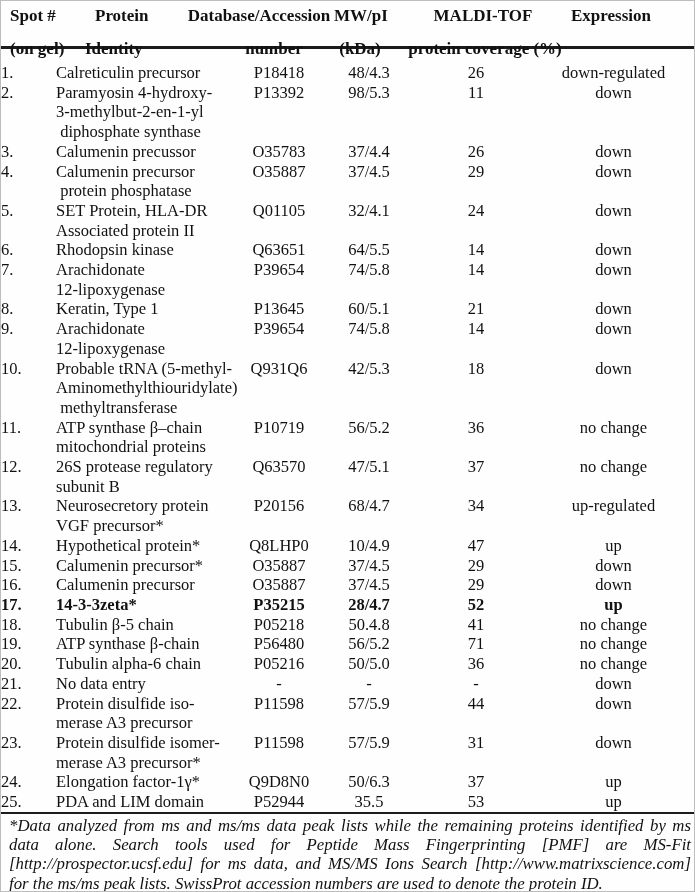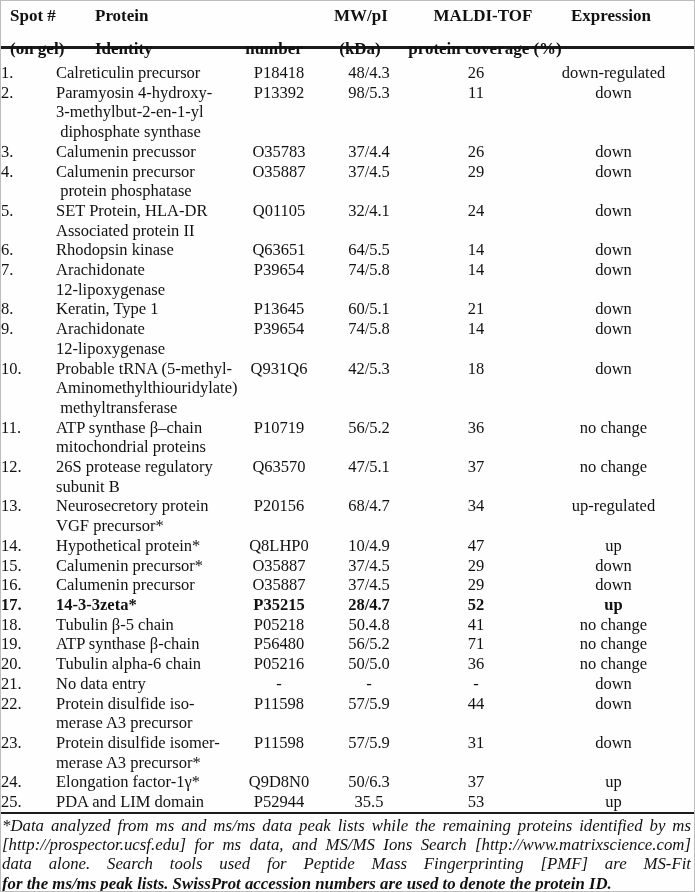--- a/index.html
+++ b/index.html
@@ -24,35 +24,36 @@
   }
   table.protein td { vertical-align:top; padding:0; }
   td.spot { padding-left:9px; }
   td.identity { padding-left:10px; }
   td.accession, td.mwpi, td.coverage, td.expression { text-align:center; }
   .id-line { white-space:pre-wrap; }
   tr.bold-row td { font-weight:bold; }
   
   .footnote {
     font-style:italic; font-size:16.8px; line-height:19.3px;
-    padding:2px 3px 0 1px;
+    padding:2px 3px 0 8px;
   }
   .fn-line { text-align:justify; text-align-last:justify; }
-  .fn-line.last { text-align:left; text-align-last:left;font-weight:bold; }
+  .fn-line.last { text-align:left; text-align-last:left; }
 </style>
 </head>
 <body>
 
 <div class="page">
 
   <div class="thead">
     <div class="h" style="left:9px">Spot #</div>
     <div class="h row2" style="left:9px">(on gel)</div>
     <div class="h" style="left:94px">Protein</div>
-    <div class="h row2" style="left:94px">Identity</div>
+    <div class="h row2" style="left:84px">Identity</div>
+    <div class="h center" style="left:258px">Database/Accession</div>
     <div class="h row2 center" style="left:273px">number</div>
     <div class="h center" style="left:360px">MW/pI</div>
     <div class="h row2 center" style="left:359px">(kDa)</div>
     <div class="h center" style="left:482px">MALDI-TOF</div>
     <div class="h row2 center" style="left:484px">protein coverage (%)</div>
     <div class="h center" style="left:610px">Expression</div>
   </div>
 
   <div class="rule-top"></div>
 
@@ -329,18 +330,18 @@
     <td class="coverage">53</td>
     <td class="expression">up</td>
   </tr>
       </tbody>
   </table>
 
   <div class="rule-bottom"></div>
 
   <div class="footnote">
     <div class="fn-line">*Data analyzed from ms and ms/ms data peak lists while the remaining proteins identified by ms</div>
+    <div class="fn-line">data alone. Search tools used for Peptide Mass Fingerprinting [PMF] are MS-Fit</div>
     <div class="fn-line">[http://prospector.ucsf.edu] for ms data, and MS/MS Ions Search [http://www.matrixscience.com]</div>
-    <div class="fn-line">data alone. Search tools used for Peptide Mass Fingerprinting [PMF] are MS-Fit</div>
     <div class="fn-line last">for the ms/ms peak lists. SwissProt accession numbers are used to denote the protein ID.</div>
   </div>
 
 </div>
 
 </body></html>

